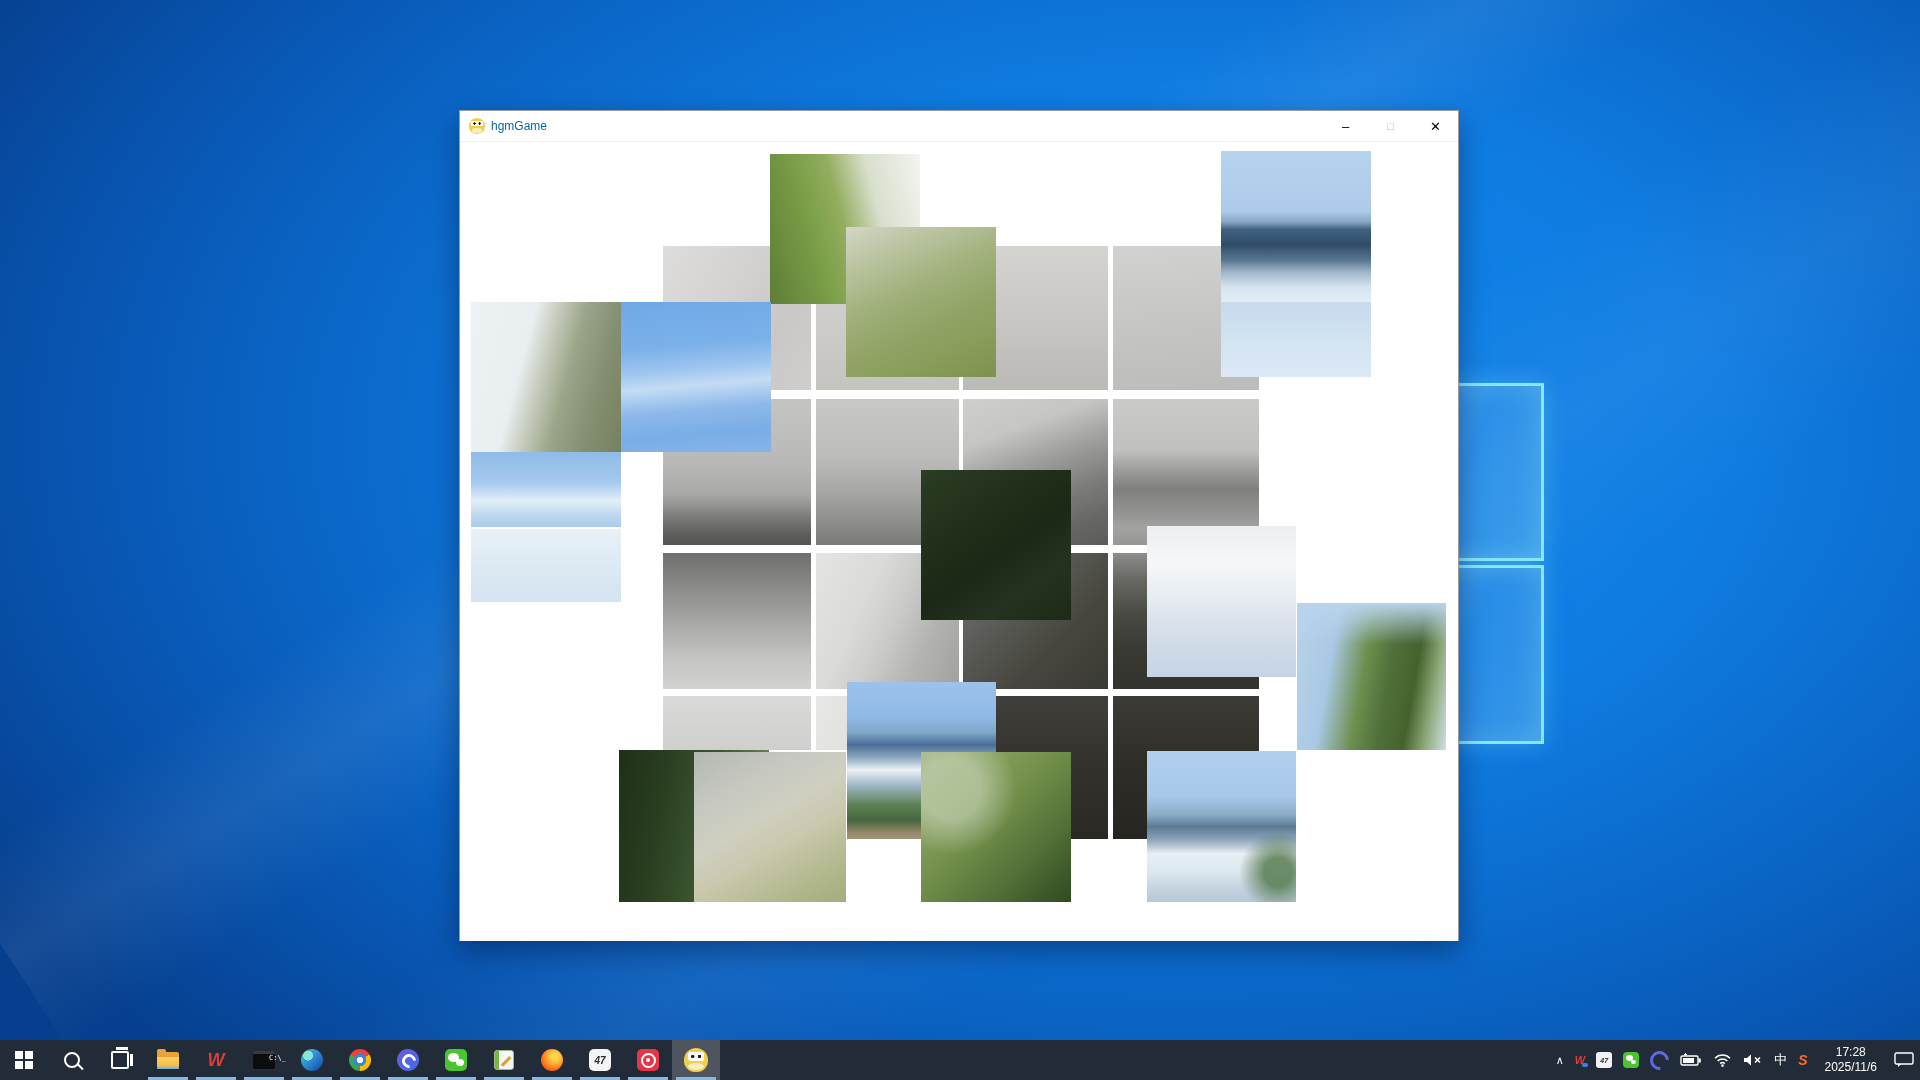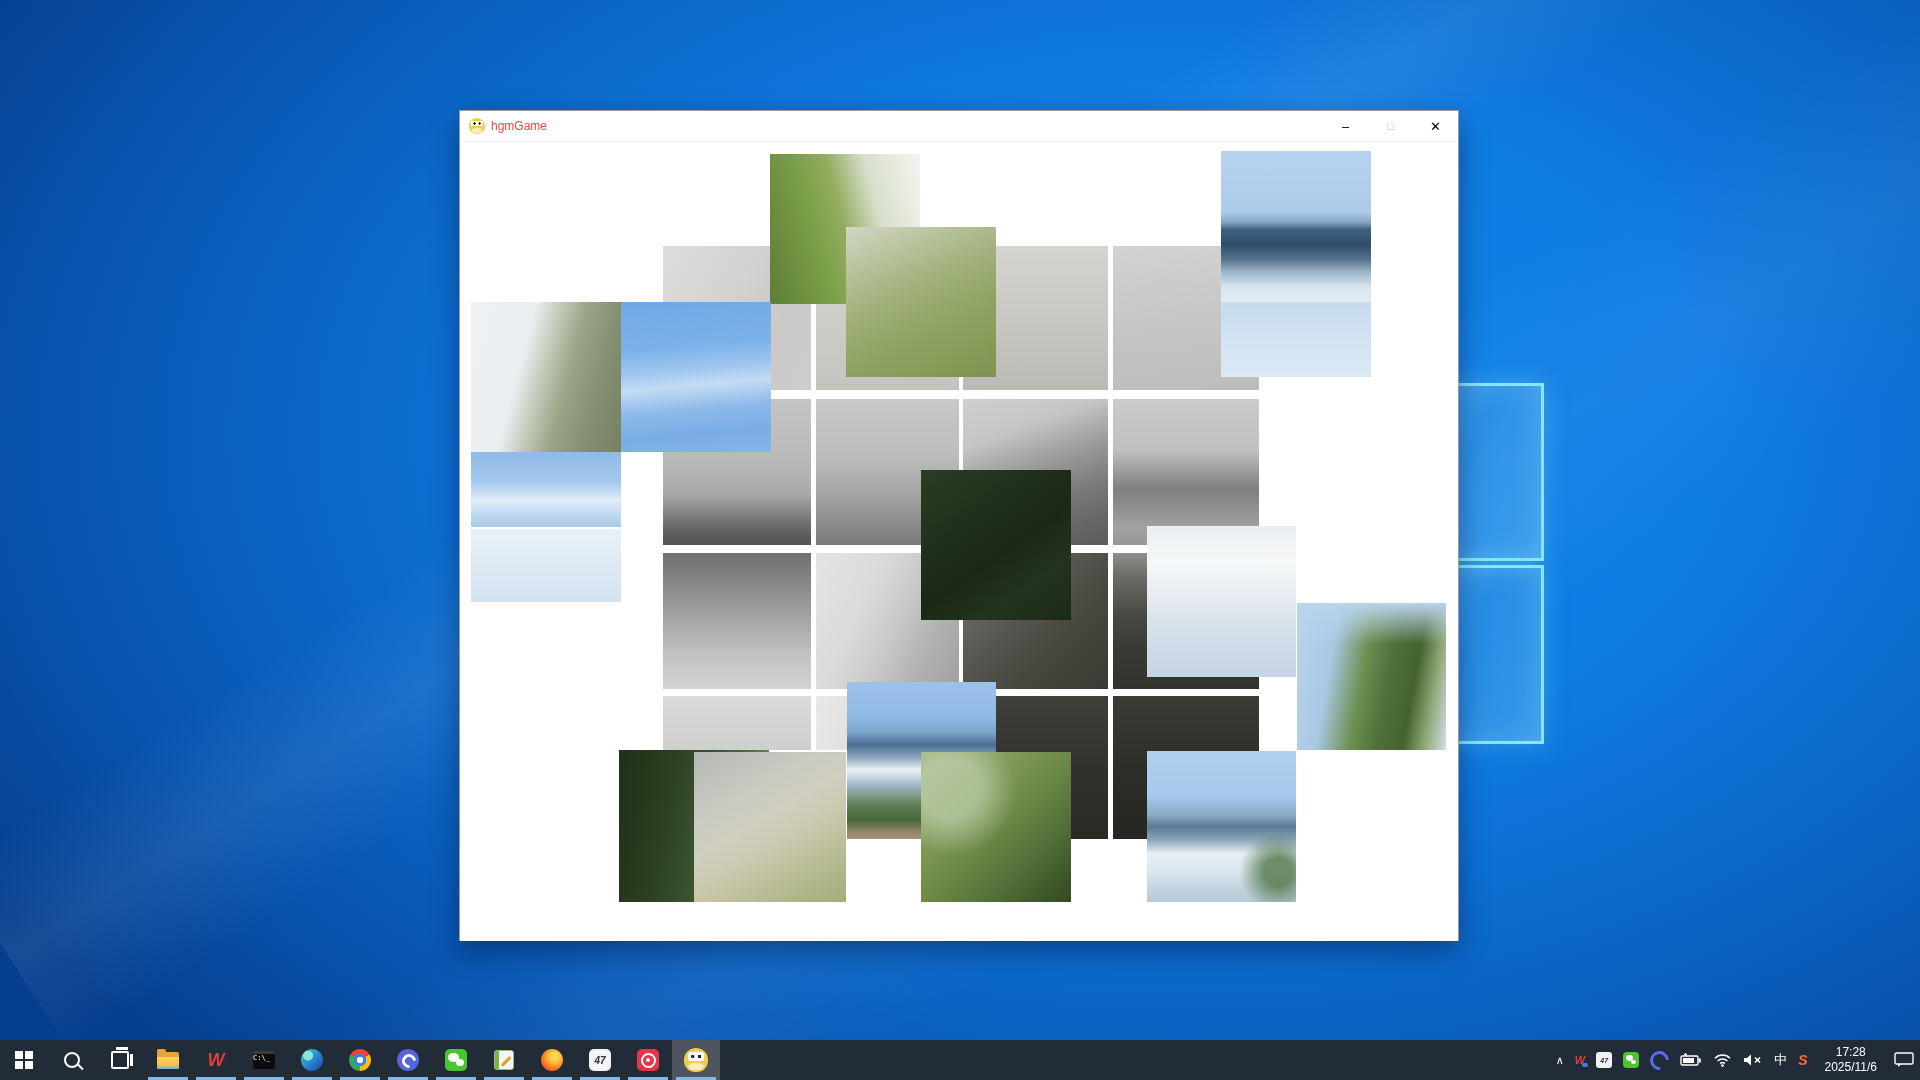--- a/index.html
+++ b/index.html
@@ -20,21 +20,21 @@
     box-shadow:0 0 22px rgba(120,220,250,.35), inset 0 0 30px rgba(160,230,250,.25);}
   .pane1{left:1352px;top:383px;width:186px;height:172px;}
   .pane2{left:1352px;top:565px;width:186px;height:173px;}
 
   
   .window{position:absolute;left:459px;top:110px;width:1000px;height:831px;
     background:#fff;border:1px solid rgba(30,30,30,.45);box-sizing:border-box;
     box-shadow:0 10px 26px rgba(0,10,40,.40);}
   .titlebar{height:30px;background:#fff;display:flex;align-items:center;border-bottom:1px solid #f0f0f0;}
   .title-icon{width:16px;height:16px;margin:0 6px 0 9px;position:relative;flex:0 0 auto;}
-  .title-text{font-size:12px;color:#ef4444;flex:1 1 auto;}
+  .title-text{font-size:12px;color:#0369a1;flex:1 1 auto;}
   .win-btns{display:flex;height:100%;}
   .win-btn{width:45px;height:100%;display:flex;align-items:center;justify-content:center;
     font-size:13px;color:#000;cursor:default;}
   .win-btn.max{color:#b9b9b9;font-size:11px;}
 
   .canvas{position:relative;width:998px;height:799px;background:#ffffff;overflow:hidden;}
   .tile{position:absolute;}
 
   
   .duck{position:absolute;inset:0;background:#f1cf4e;border-radius:50% 50% 46% 46%;}
@@ -63,21 +63,21 @@
     transform:rotate(45deg);right:-6px;bottom:-2px;}
   .ic-taskview{width:14px;height:14px;border:2px solid #fff;border-radius:2px;}
   .ic-taskview::before{content:"";position:absolute;right:-6px;top:1px;width:3px;height:12px;background:#fff;}
   .ic-taskview::after{content:"";position:absolute;left:3px;top:-6px;width:12px;height:3px;background:#fff;}
   .ic-folder{width:22px;height:17px;background:#e8a33d;border-radius:2px;}
   .ic-folder::before{content:"";position:absolute;left:0;top:-3px;width:9px;height:4px;background:#e8a33d;border-radius:2px 2px 0 0;}
   .ic-folder::after{content:"";position:absolute;left:0;bottom:0;width:22px;height:12px;border-radius:1px;
     background:linear-gradient(180deg,#fdd264 0%,#f6bd45 70%,#6db1e8 100%);}
   .ic-wps{font-size:18px;font-weight:800;font-style:italic;color:#e23c39;line-height:1;}
   .ic-cmd{width:22px;height:18px;background:#0c0c0c;border-radius:2px;border-top:3px solid #3a3a3a;
-    color:#fff;font-family:"DejaVu Sans Mono",monospace;font-size:7px;line-height:8px;padding-left:0;box-sizing:border-box;}
+    color:#fff;font-family:"DejaVu Sans Mono",monospace;font-size:7px;line-height:8px;padding-left:16px;box-sizing:border-box;}
   .ic-edge{width:22px;height:22px;border-radius:50%;
     background:radial-gradient(circle at 32% 30%, #8ae6d4 0 22%, transparent 24%),
       linear-gradient(135deg,#49c3b1 0%,#2f8fd8 45%,#1f62b5 78%,#174b96 100%);}
   .ic-chrome{width:22px;height:22px;border-radius:50%;
     background:radial-gradient(circle,#fff 0 3px,#3b82e8 3px 6px,transparent 6.5px),
       conic-gradient(from -60deg,#ea4335 0 120deg,#fbbc05 0 240deg,#34a853 0 360deg);}
   .ic-cring{width:22px;height:22px;border-radius:50%;background:linear-gradient(135deg,#6a5ae0,#3f6fe0);}
   .ic-cring::after{content:"";position:absolute;left:5px;top:5px;width:8px;height:8px;border:3px solid #fff;
     border-radius:50%;border-right-color:transparent;transform:rotate(40deg);}
   .ic-wechat{width:22px;height:22px;border-radius:5px;background:#4ac42f;}

